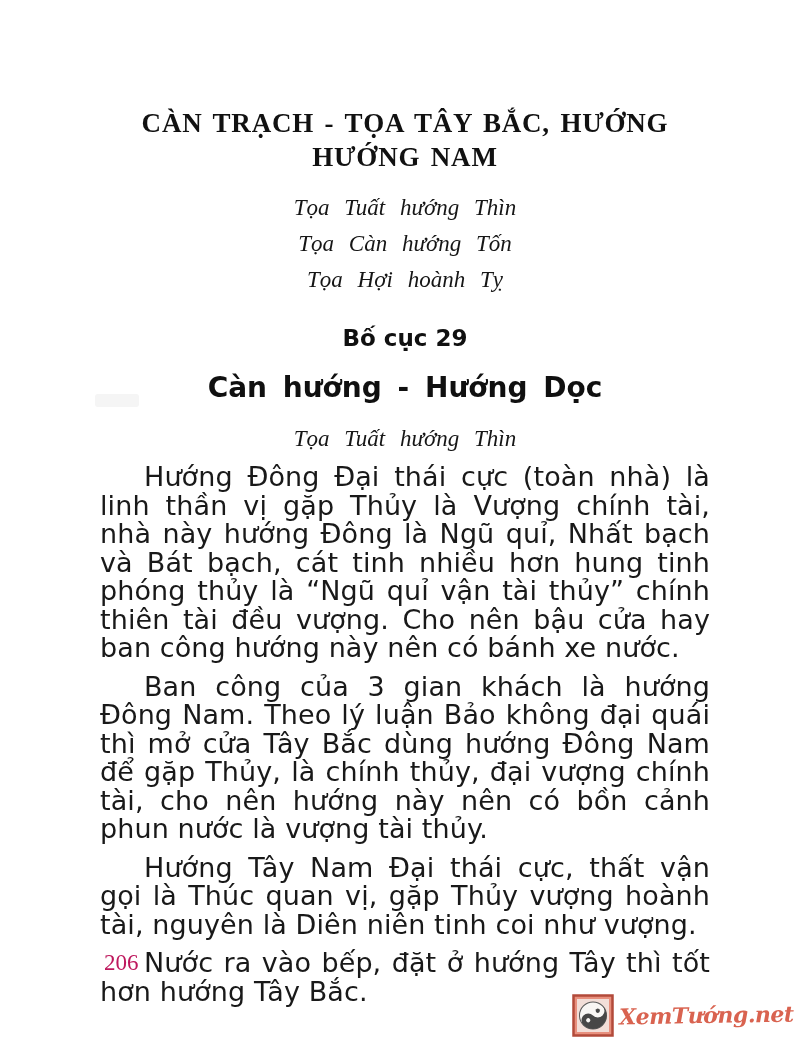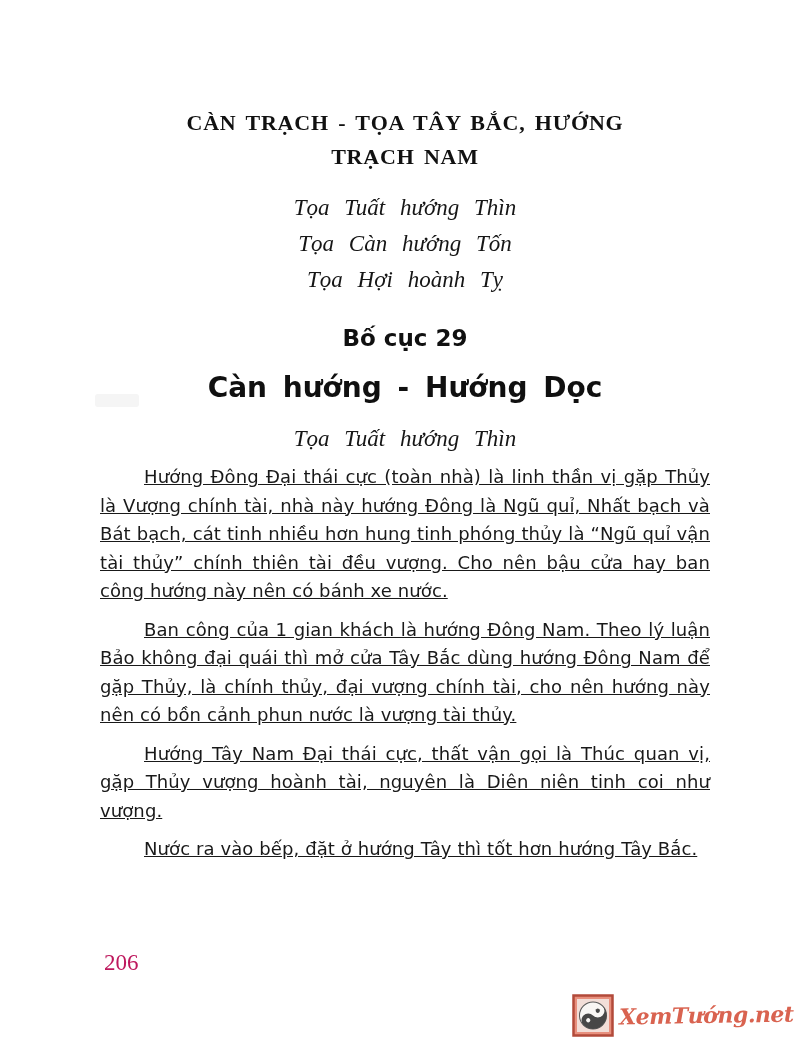--- a/index.html
+++ b/index.html
@@ -20,21 +20,21 @@
     position: absolute;
     left: 100px;
     top: 0;
     width: 610px;
   }
   .title {
     margin-top: 106px;
     text-align: center;
     font-family: "Liberation Serif", serif;
     font-weight: bold;
-    font-size: 22px;
+    font-size: 27px;
     line-height: 34px;
     letter-spacing: 0.8px;
     word-spacing: 3px;
     color: #111111;
   }
   .orientation {
     margin-top: 16px;
     text-align: center;
     font-family: "Liberation Serif", serif;
     font-style: italic;
@@ -67,27 +67,26 @@
     text-align: center;
     font-family: "Liberation Serif", serif;
     font-style: italic;
     font-size: 23px;
     line-height: 30px;
     word-spacing: 9px;
     color: #161616;
   }
   .body-text {
     margin: 0 0 10px 0;
-    font-size: 18px;
+    font-size: 27px;
     line-height: 28.5px;
     letter-spacing: 0.1px;
     text-align: justify;
     text-indent: 44px;
     color: #191919;
-    text-decoration: underline;
   }
   .body-text:first-of-type {
     margin-top: 9px;
   }
   .scan-smudge {
     position: absolute;
     left: 95px;
     top: 394px;
     width: 44px;
     height: 13px;
@@ -127,37 +126,37 @@
   }
 </style>
 </head>
 <body>
 
 <div class="page">
   <div class="content">
 
     <div class="title">
       <div>CÀN TRẠCH - TỌA TÂY BẮC, HƯỚNG</div>
-      <div>TRẠCH NAM</div>
+      <div>HƯỚNG NAM</div>
     </div>
 
     <div class="orientation">
       <div>Tọa Tuất hướng Thìn</div>
       <div>Tọa Càn hướng Tốn</div>
       <div>Tọa Hợi hoành Tỵ</div>
     </div>
 
     <div class="layout-label">Bố cục 29</div>
 
     <div class="layout-title">Càn hướng - Hướng Dọc</div>
 
     <div class="layout-subtitle">Tọa Tuất hướng Thìn</div>
 
     <p class="body-text">Hướng Đông Đại thái cực (toàn nhà) là linh thần vị gặp Thủy là Vượng chính tài, nhà này hướng Đông là Ngũ quỉ, Nhất bạch và Bát bạch, cát tinh nhiều hơn hung tinh phóng thủy là “Ngũ quỉ vận tài thủy” chính thiên tài đều vượng. Cho nên bậu cửa hay ban công hướng này nên có bánh xe nước.</p>
-    <p class="body-text">Ban công của 1 gian khách là hướng Đông Nam. Theo lý luận Bảo không đại quái thì mở cửa Tây Bắc dùng hướng Đông Nam để gặp Thủy, là chính thủy, đại vượng chính tài, cho nên hướng này nên có bồn cảnh phun nước là vượng tài thủy.</p>
+    <p class="body-text">Ban công của 3 gian khách là hướng Đông Nam. Theo lý luận Bảo không đại quái thì mở cửa Tây Bắc dùng hướng Đông Nam để gặp Thủy, là chính thủy, đại vượng chính tài, cho nên hướng này nên có bồn cảnh phun nước là vượng tài thủy.</p>
     <p class="body-text">Hướng Tây Nam Đại thái cực, thất vận gọi là Thúc quan vị, gặp Thủy vượng hoành tài, nguyên là Diên niên tinh coi như vượng.</p>
     <p class="body-text">Nước ra vào bếp, đặt ở hướng Tây thì tốt hơn hướng Tây Bắc.</p>
 
   </div>
 
   <div class="scan-smudge"></div>
 
   <div class="page-number">206</div>
 
   <div class="watermark">

